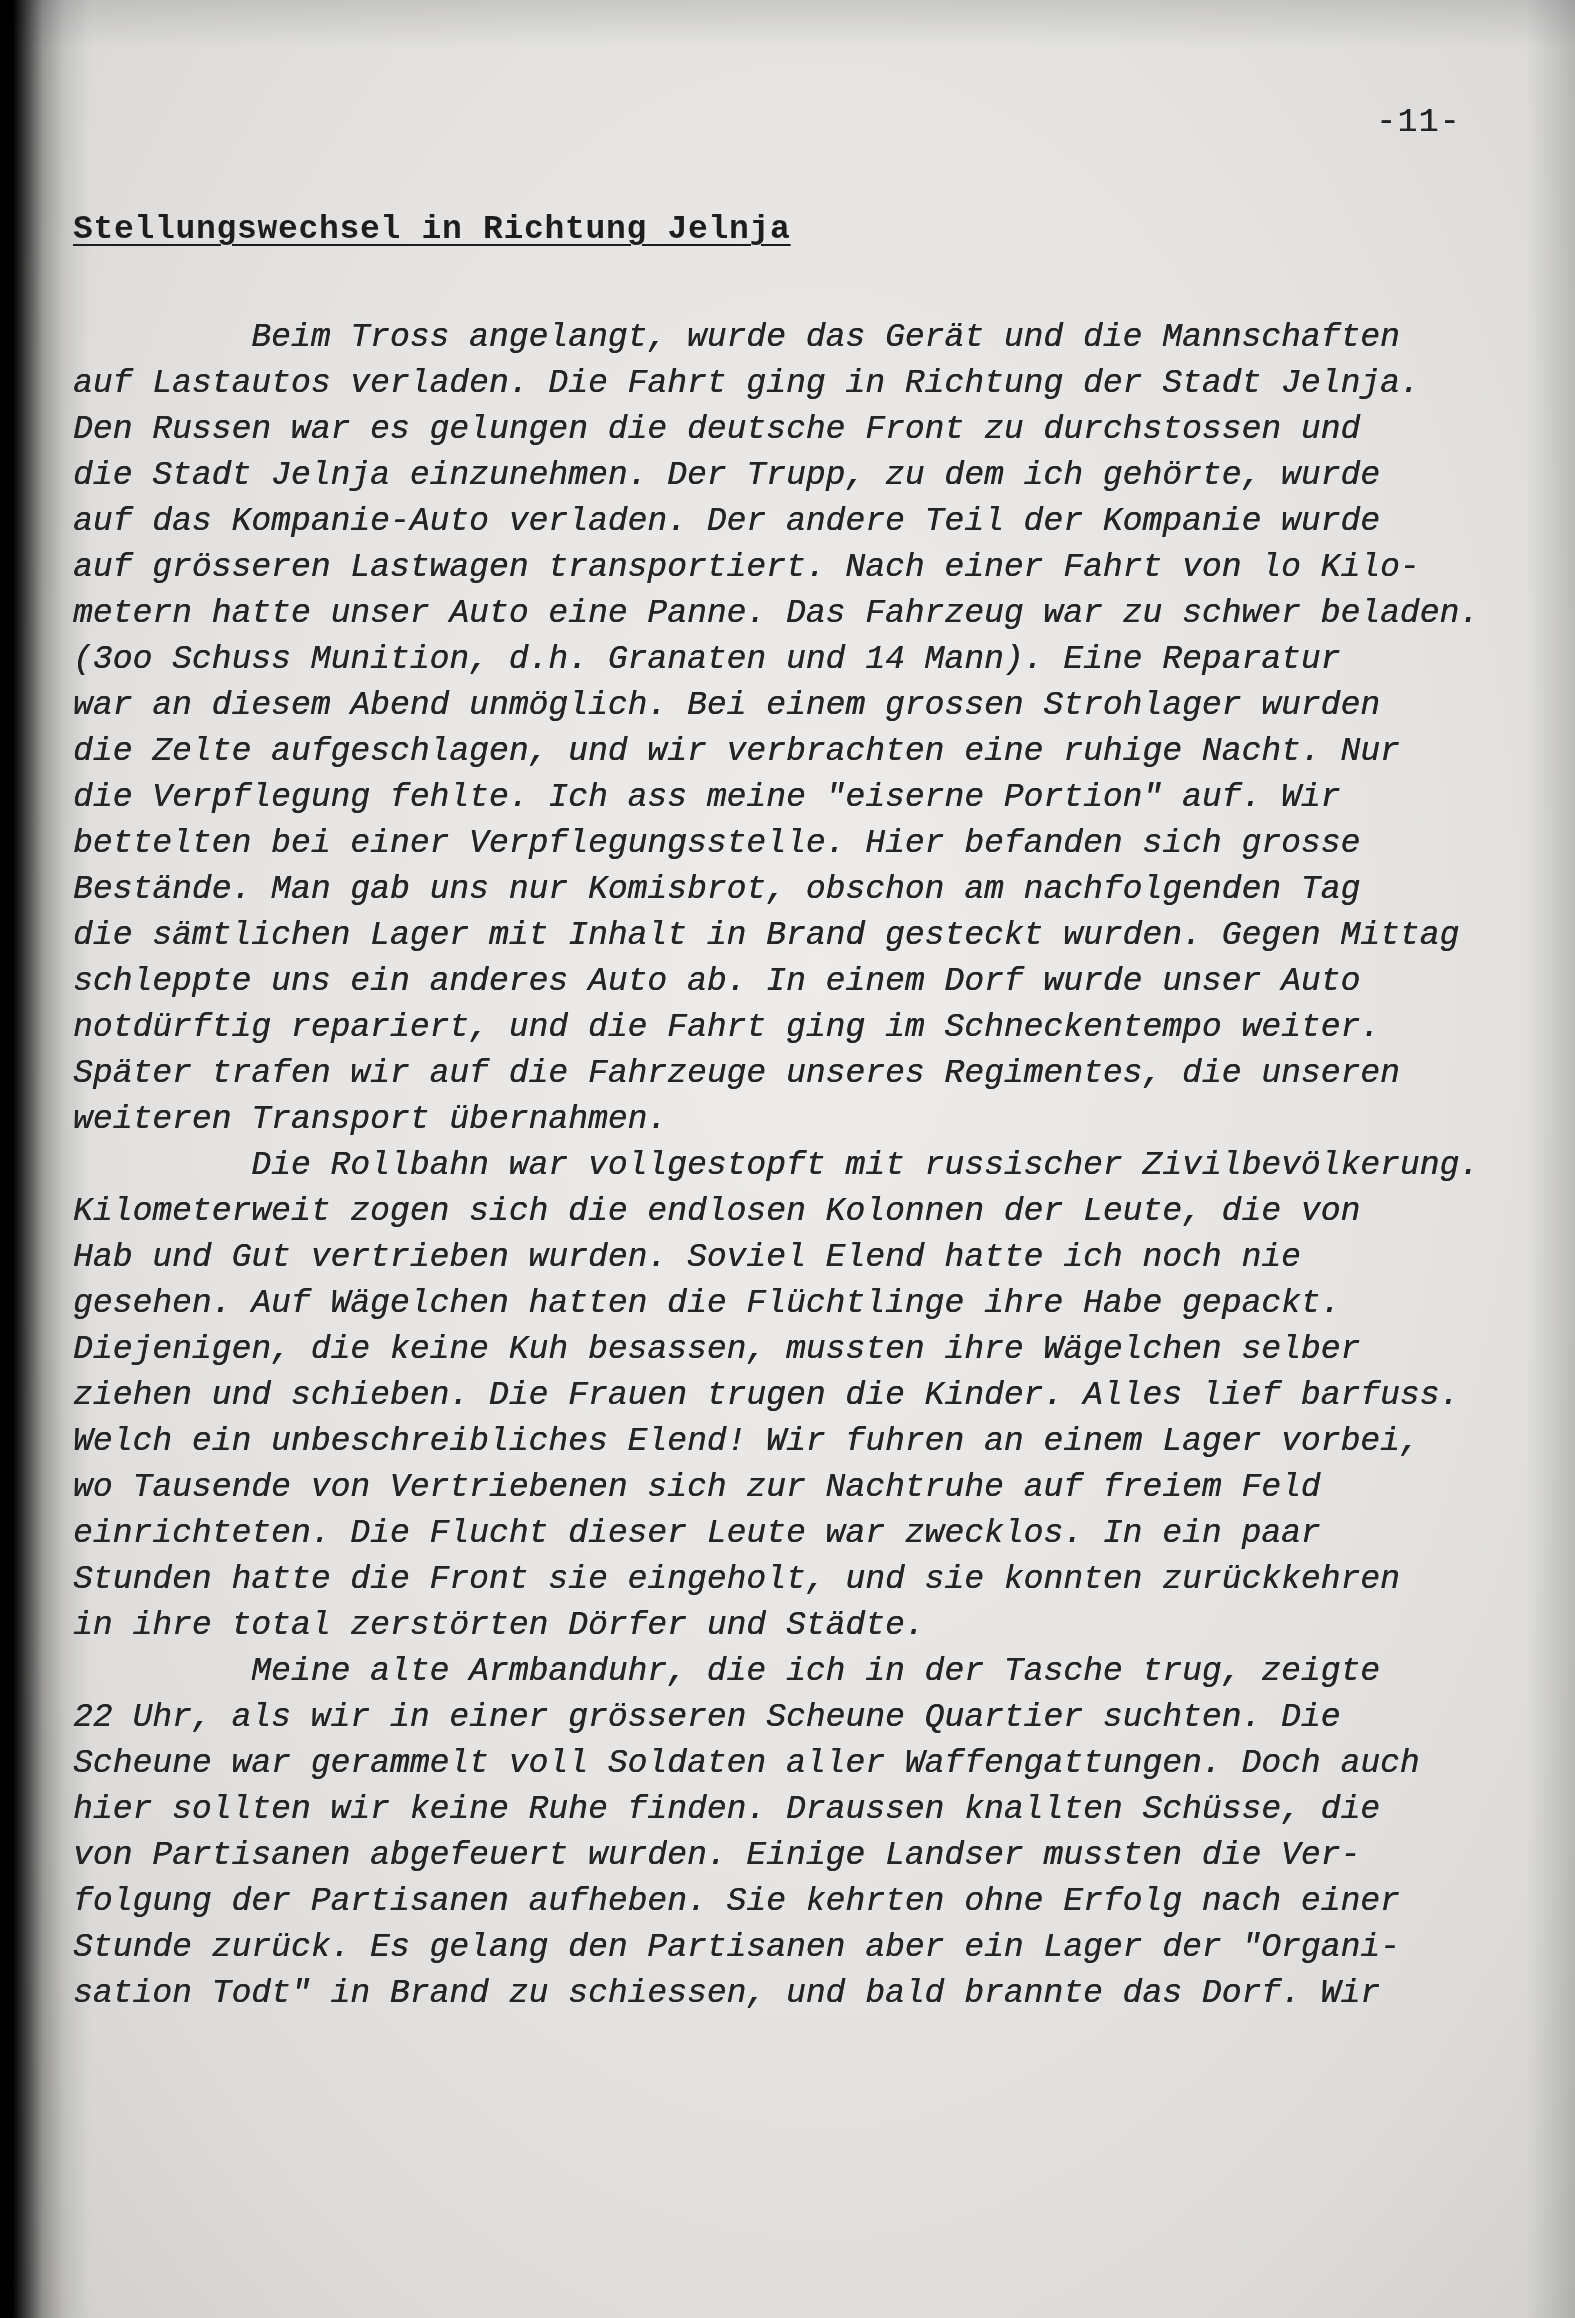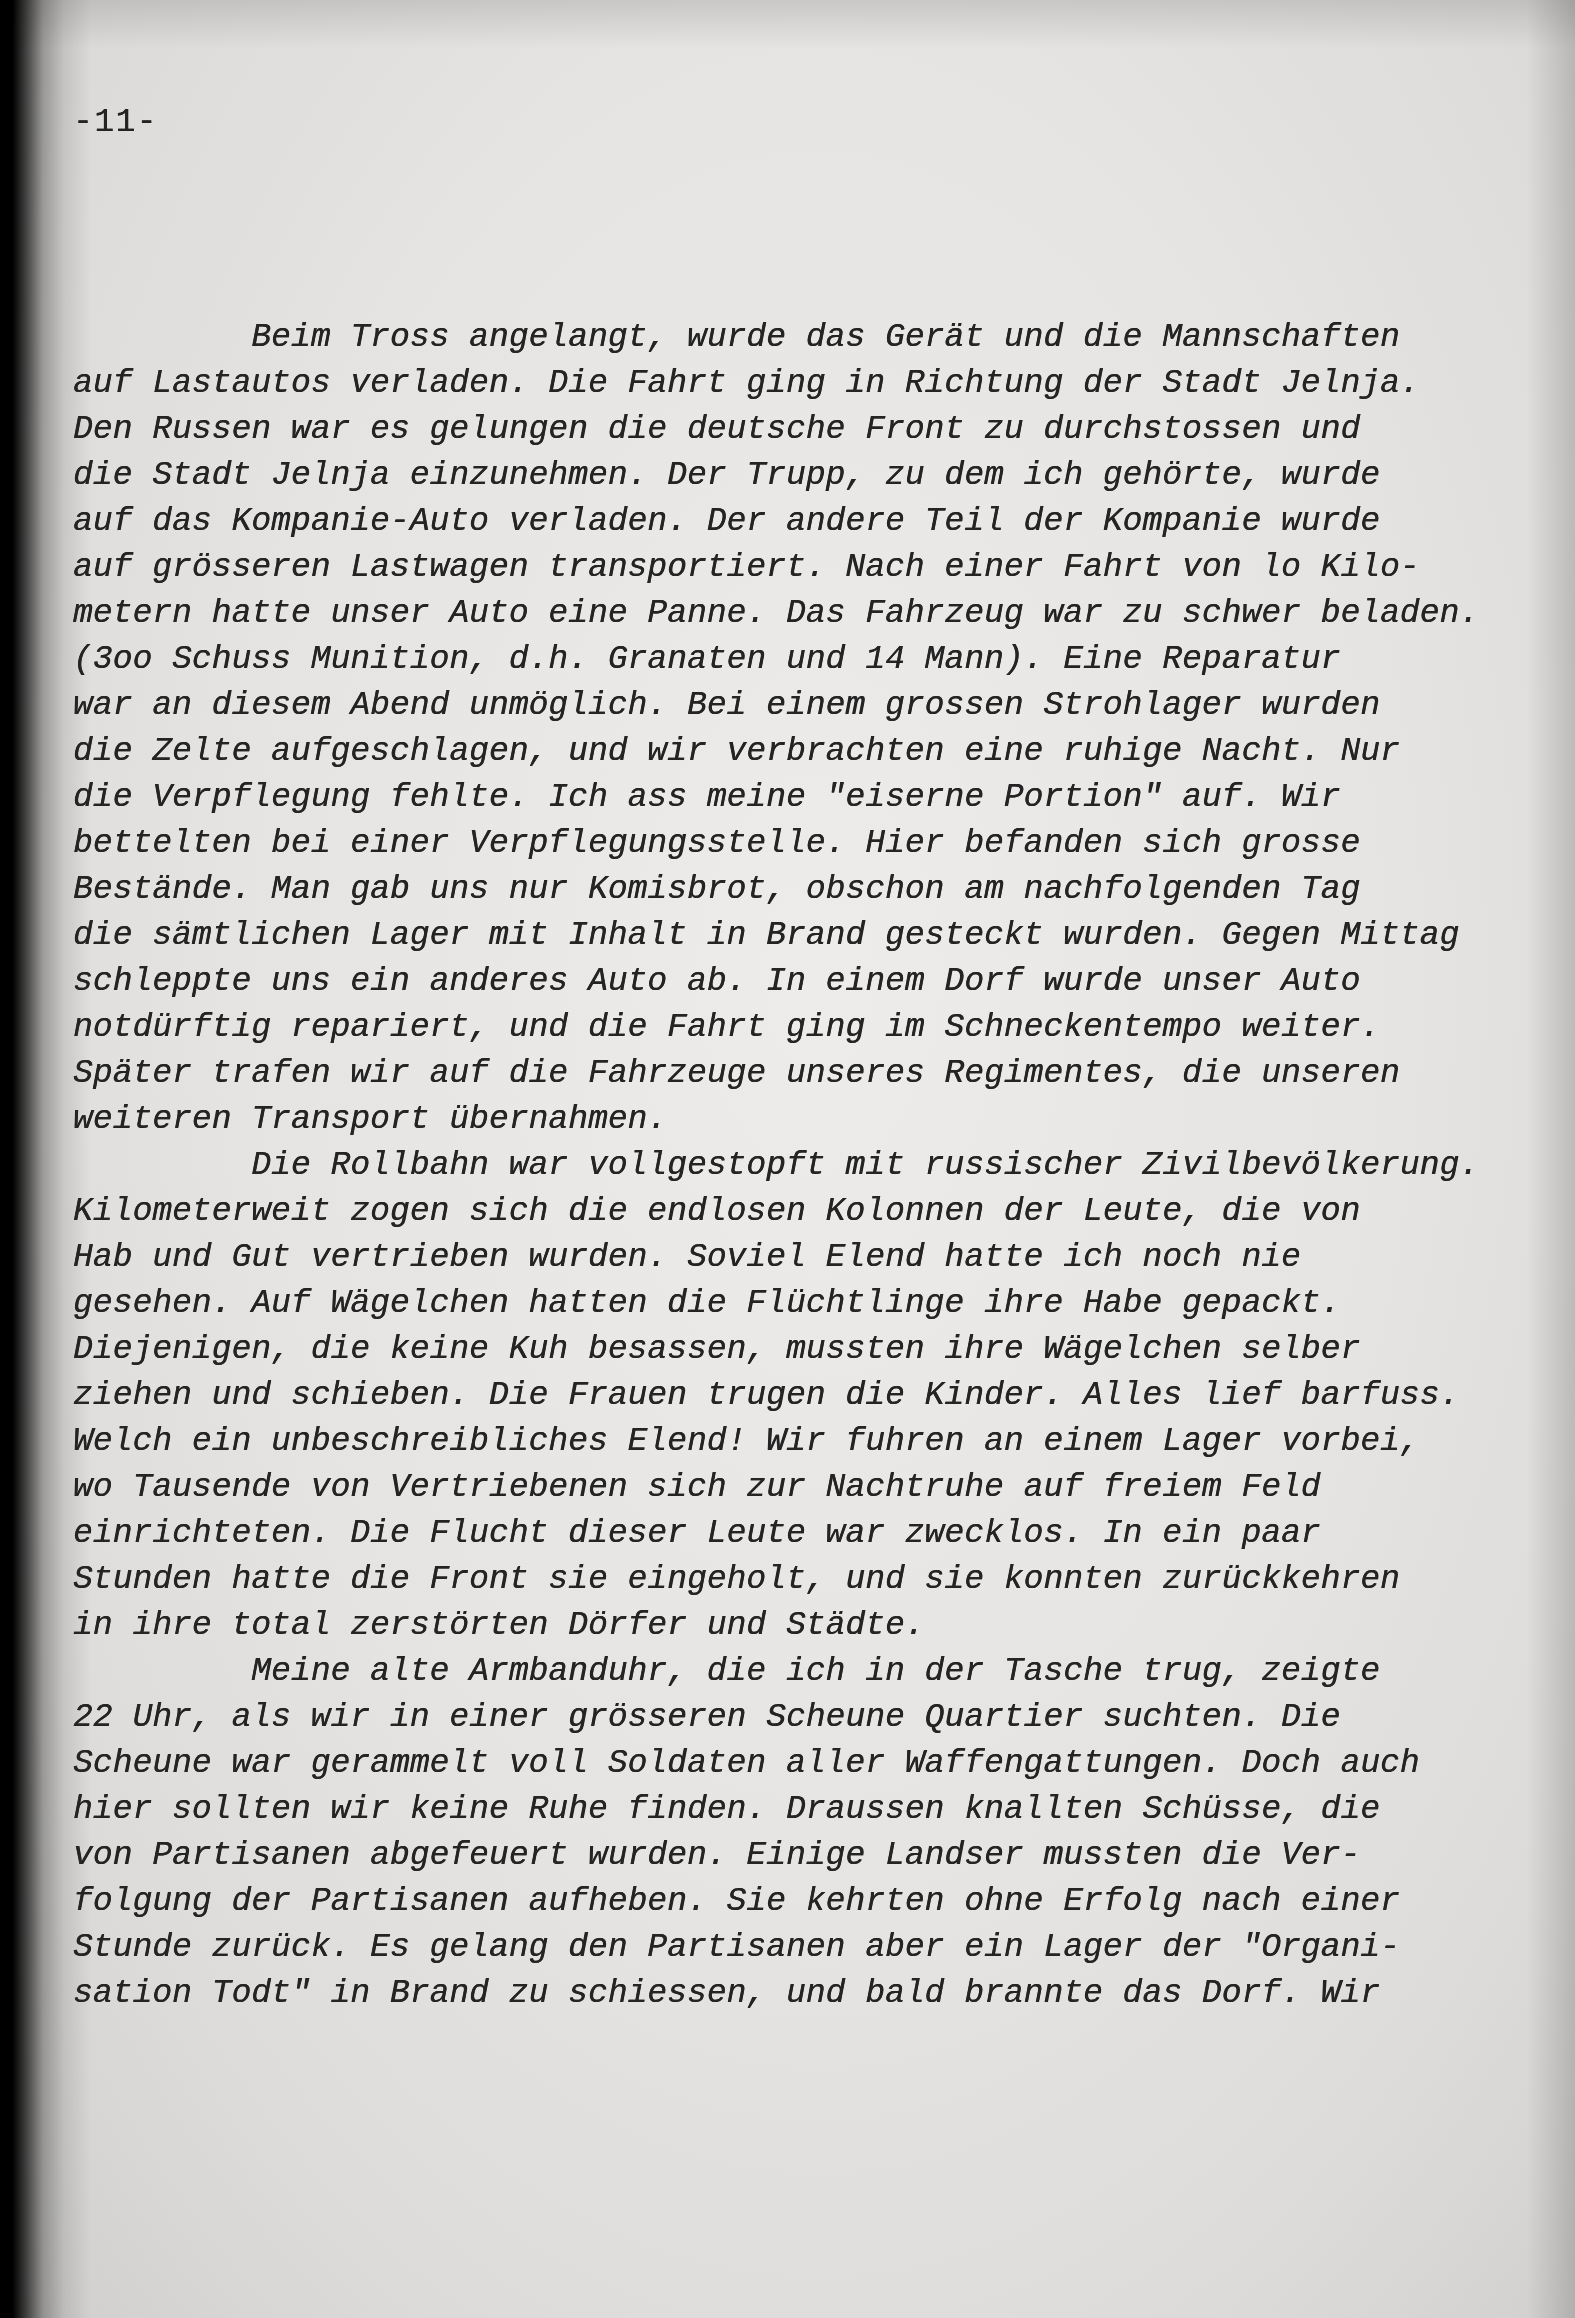--- a/index.html
+++ b/index.html
@@ -43,21 +43,21 @@
     top: 0; left: 0; right: 0;
     height: 49px;
     background: linear-gradient(180deg, rgba(0,0,0,0.12), rgba(0,0,0,0) 100%);
     pointer-events: none;
   }
   .page-number {
     position: absolute;
     top: 105px;
     left: 73px;
     width: 1388px;
-    text-align: left;
+    text-align: right;
     font-size: 33px;
     line-height: 36px;
     letter-spacing: 1.4px;
     text-shadow: 0.3px 0 0 currentColor;
   }
   .heading {
     position: absolute;
     top: 209px;
     left: 73px;
     margin: 0;
@@ -89,20 +89,21 @@
 </head>
 <body>
 
 <div class="scan">
   <div class="edge-top"></div>
   <div class="edge-right"></div>
   <div class="gutter-left"></div>
 
   <div class="page-number">-11-</div>
 
+  <h1 class="heading">Stellungswechsel in Richtung Jelnja</h1>
 
   <div class="content">
       <p class="para">         Beim Tross angelangt, wurde das Gerät und die Mannschaften
 auf Lastautos verladen. Die Fahrt ging in Richtung der Stadt Jelnja.
 Den Russen war es gelungen die deutsche Front zu durchstossen und
 die Stadt Jelnja einzunehmen. Der Trupp, zu dem ich gehörte, wurde
 auf das Kompanie-Auto verladen. Der andere Teil der Kompanie wurde
 auf grösseren Lastwagen transportiert. Nach einer Fahrt von lo Kilo-
 metern hatte unser Auto eine Panne. Das Fahrzeug war zu schwer beladen.
 (3oo Schuss Munition, d.h. Granaten und 14 Mann). Eine Reparatur

